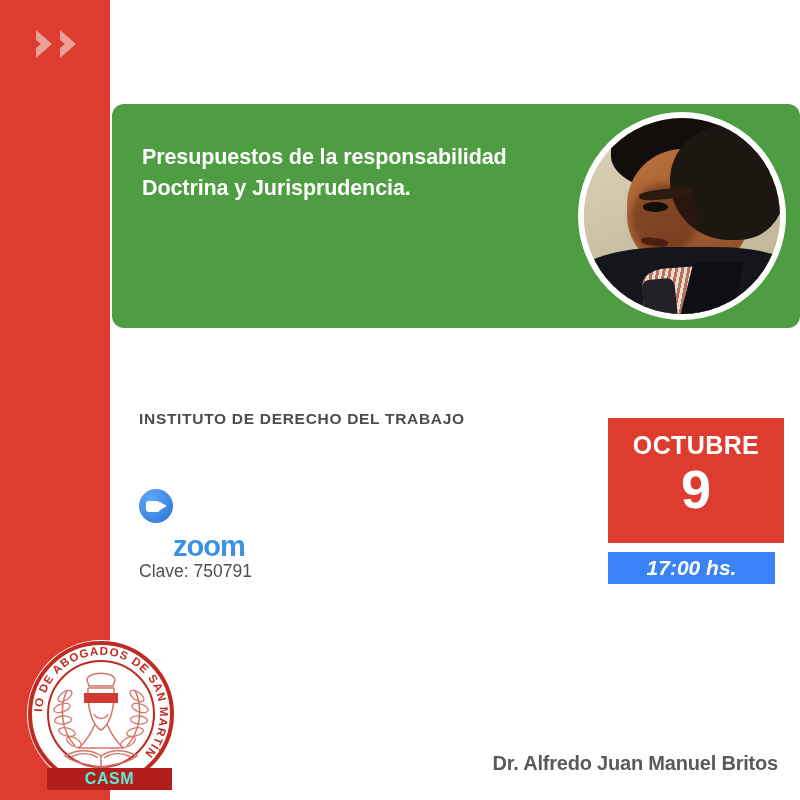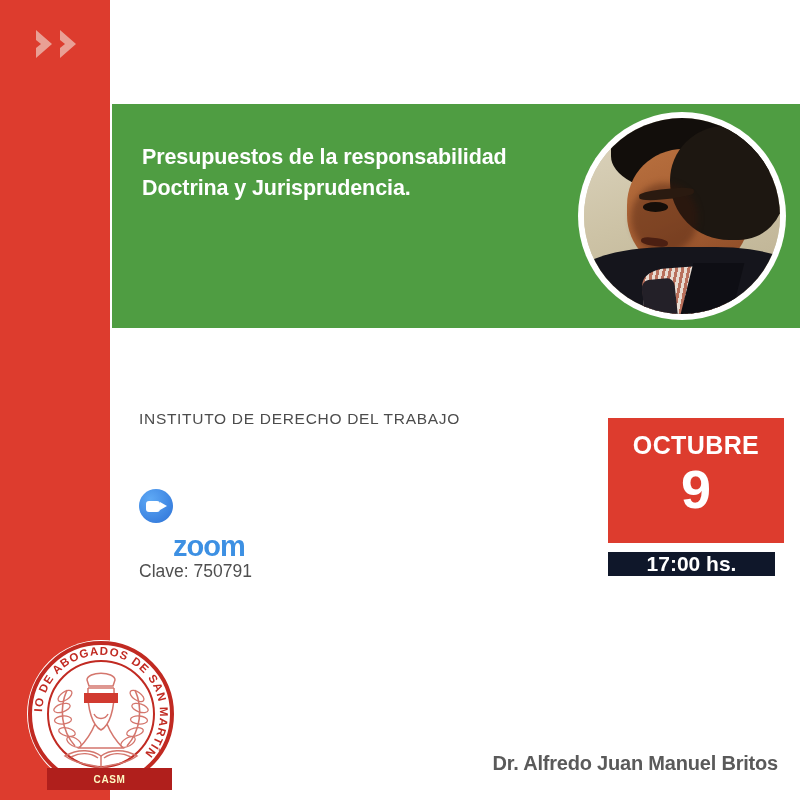--- a/index.html
+++ b/index.html
@@ -36,20 +36,21 @@
   }
 
   
   .green-banner {
     position: absolute;
     left: 112px;
     top: 104px;
     width: 688px;
     height: 224px;
     background: #4f9d42;
+    border-radius: 12px;
   }
   .banner-title {
     position: absolute;
     left: 30px;
     top: 38px;
     width: 430px;
     color: #ffffff;
     font-size: 21.5px;
     font-weight: bold;
     line-height: 1.42;
@@ -164,21 +165,21 @@
     transform: skewX(-14deg);
   }
 
   
   .institute {
     position: absolute;
     left: 139px;
     top: 410px;
     color: #4c4c4c;
     font-size: 15.5px;
-    font-weight: normal;
+    font-weight: bold;
     letter-spacing: 0.7px;
     white-space: nowrap;
   }
 
   
   .zoom-logo {
     position: absolute;
     left: 139px;
     top: 487px;
     width: 130px;
@@ -251,25 +252,26 @@
     color: #ffffff;
     font-size: 54px;
     font-weight: bold;
     line-height: 1;
   }
   .time-box {
     position: absolute;
     left: 608px;
     top: 552px;
     width: 167px;
-    height: 24px;
-    background: #0f172a;
+    height: 32px;
+    background: #3b82f6;
     display: flex;
     align-items: center;
     justify-content: center;
+    font-style: italic;
   }
   .time-text {
     color: #ffffff;
     font-size: 21px;
     font-weight: bold;
   }
 
   
   .seal {
     position: absolute;
@@ -283,22 +285,22 @@
     left: 47px;
     top: 768px;
     width: 125px;
     height: 22px;
     background: #b01f1c;
     display: flex;
     align-items: center;
     justify-content: center;
   }
   .casm-text {
-    color: #fef9c3;
-    font-size: 10px;
+    color: #5eead4;
+    font-size: 16px;
     font-weight: bold;
     letter-spacing: 0.6px;
   }
 
   
   .speaker {
     position: absolute;
     left: 0;
     right: 22px;
     top: 752px;

